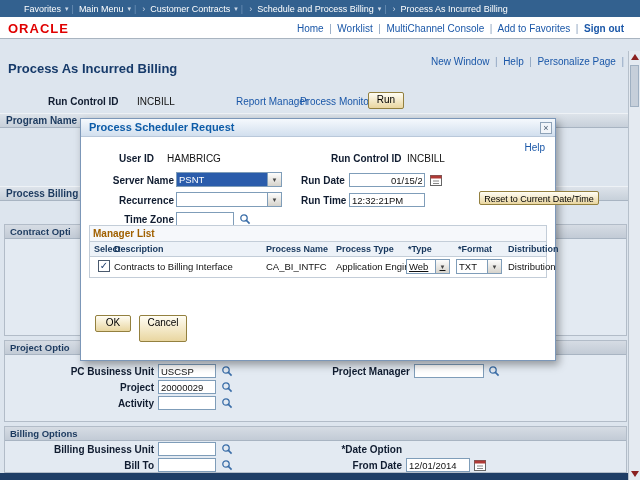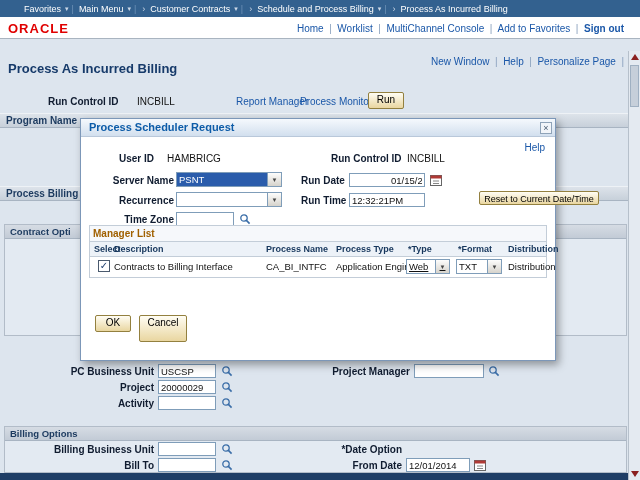--- a/index.html
+++ b/index.html
@@ -159,20 +159,23 @@
   <span class="abs lnk" style="left:300px;top:96px;">Process Monitor</span>
   <div class="pbtn" style="left:368px;top:92px;width:36px;height:17px;">Run</div>
 
   <div class="sec" style="top:113px;">Program Name</div>
   <div class="sec" style="top:186px;">Process Billing D</div>
 
   <div class="grp" style="left:4px;right:13px;top:224px;height:112px;">
     <div class="grph">Contract Opti</div>
   </div>
 
+  <div class="grp" style="left:4px;right:13px;top:340px;height:82px;">
+    <div class="grph">Project Optio</div>
+  </div>
 
   <span class="abs lbl" style="left:36px;top:366px;width:118px;text-align:right;">PC Business Unit</span>
   <input class="tin" style="left: 158px; top: 364px; width: 58px;" value="USCSP">
   <span class="ico" style="left:220px;top:364px;">
       <svg width="12" height="12" viewBox="0 0 12 12">
         <circle cx="5" cy="5" r="3.2" fill="none" stroke="#3b6ea8" stroke-width="1.3"></circle>
         <line x1="7.4" y1="7.4" x2="10.6" y2="10.6" stroke="#3b6ea8" stroke-width="1.6"></line>
       </svg>
     </span>
   <span class="abs lbl" style="left:330px;top:366px;width:80px;text-align:right;">Project Manager</span>

